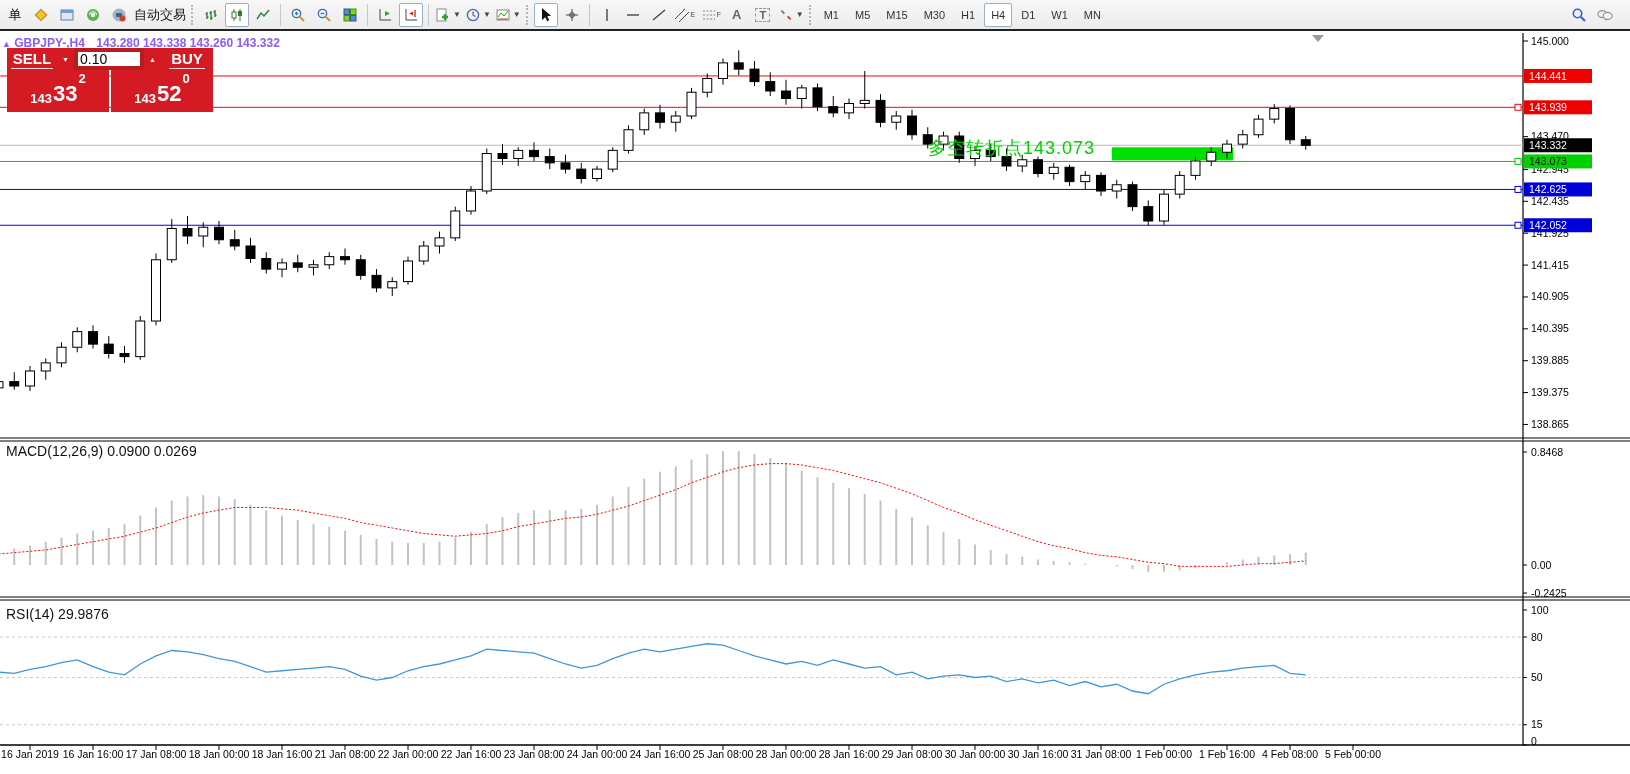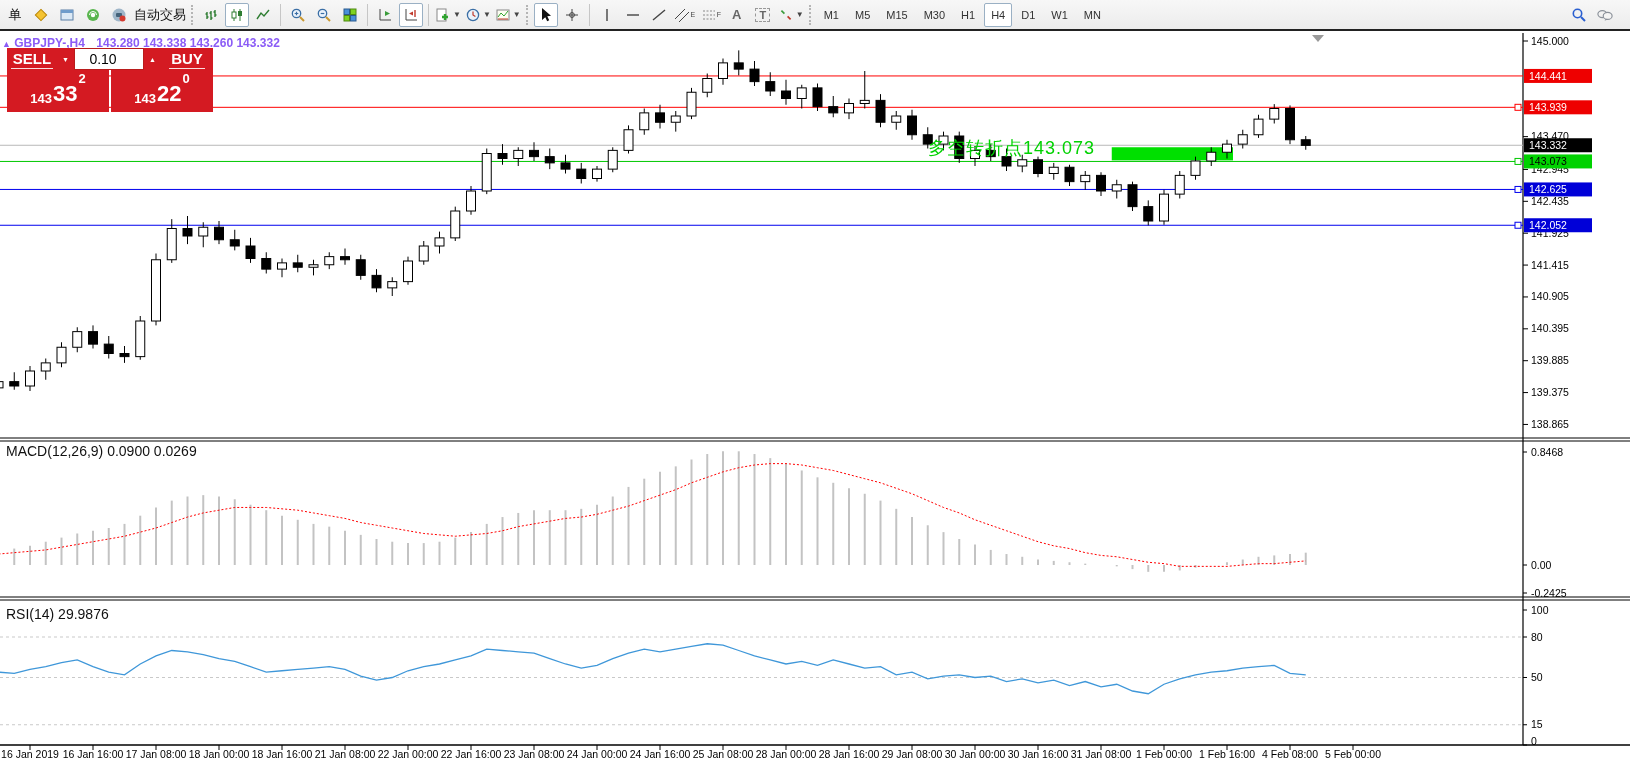--- a/index.html
+++ b/index.html
@@ -29,22 +29,22 @@
   #macd-label{top:443px}
   #rsi-label{top:606px}
   
   #trade-panel{position:absolute;left:7px;top:48px;width:206px;z-index:20;color:#fff}
   #tp-top{display:flex;height:22px}
   .tp-btn{background:#d41a22;display:flex;align-items:center;justify-content:center;
     font-size:15px;font-weight:bold;color:#fff;cursor:pointer}
   #sell-btn{width:50px}#buy-btn{width:52px}
   #sell-btn span,#buy-btn span{border-bottom:1px solid rgba(255,255,255,.85);padding:0 2px 1px}
   .spin{width:17px;background:#d41a22;font-size:7px;display:flex;align-items:center;justify-content:center;cursor:pointer}
-  #vol-box{width:70px;background:#fff;border:1px solid #b91c1c;color:#000;
-    font-size:14px;text-align:center;padding:0 14px 0 2px;font-family:"Liberation Sans",sans-serif}
+  #vol-box{width:70px;background:#fff;border:4px solid #b91c1c;color:#000;
+    font-size:14px;text-align:left;padding:0 14px 0 2px;font-family:"Liberation Sans",sans-serif}
   #tp-bottom{display:flex;height:42px;margin-top:0}
   .price-box{background:#d41a22;flex:1;display:flex;align-items:flex-end;justify-content:center;padding-bottom:3px}
   .price-box:first-child{margin-right:2px}
   .p-sm{font-size:13px;font-weight:bold;line-height:20px}
   .p-big{font-size:22px;font-weight:bold;line-height:30px;margin:0 1px}
   .p-sup{font-size:13px;font-weight:bold;align-self:flex-start;line-height:14px;margin-top:2px}
   
   #price-axis-zone{position:absolute;left:1524px;top:33px;width:106px;height:712px;z-index:8}
   #time-axis-zone{position:absolute;left:0px;top:746px;width:1523px;height:28px;z-index:8}
   
@@ -643,21 +643,21 @@
       </div>
   </div>
   <div id="tp-bottom">
     <div class="price-box">
       <span class="p-sm">143</span>
       <span class="p-big">33</span>
       <span class="p-sup">2</span>
     </div>
     <div class="price-box">
       <span class="p-sm">143</span>
-      <span class="p-big">22</span>
+      <span class="p-big">52</span>
       <span class="p-sup">0</span>
     </div>
   </div>
 </div>
 
 <div id="annotation" style="color: rgb(0, 210, 0);">多空转折点143.073</div>
 <div class="pane-label" id="macd-label">MACD(12,26,9) 0.0900 0.0269</div>
 <div class="pane-label" id="rsi-label">RSI(14) 29.9876</div>
 
 <div id="price-axis-zone"></div>

